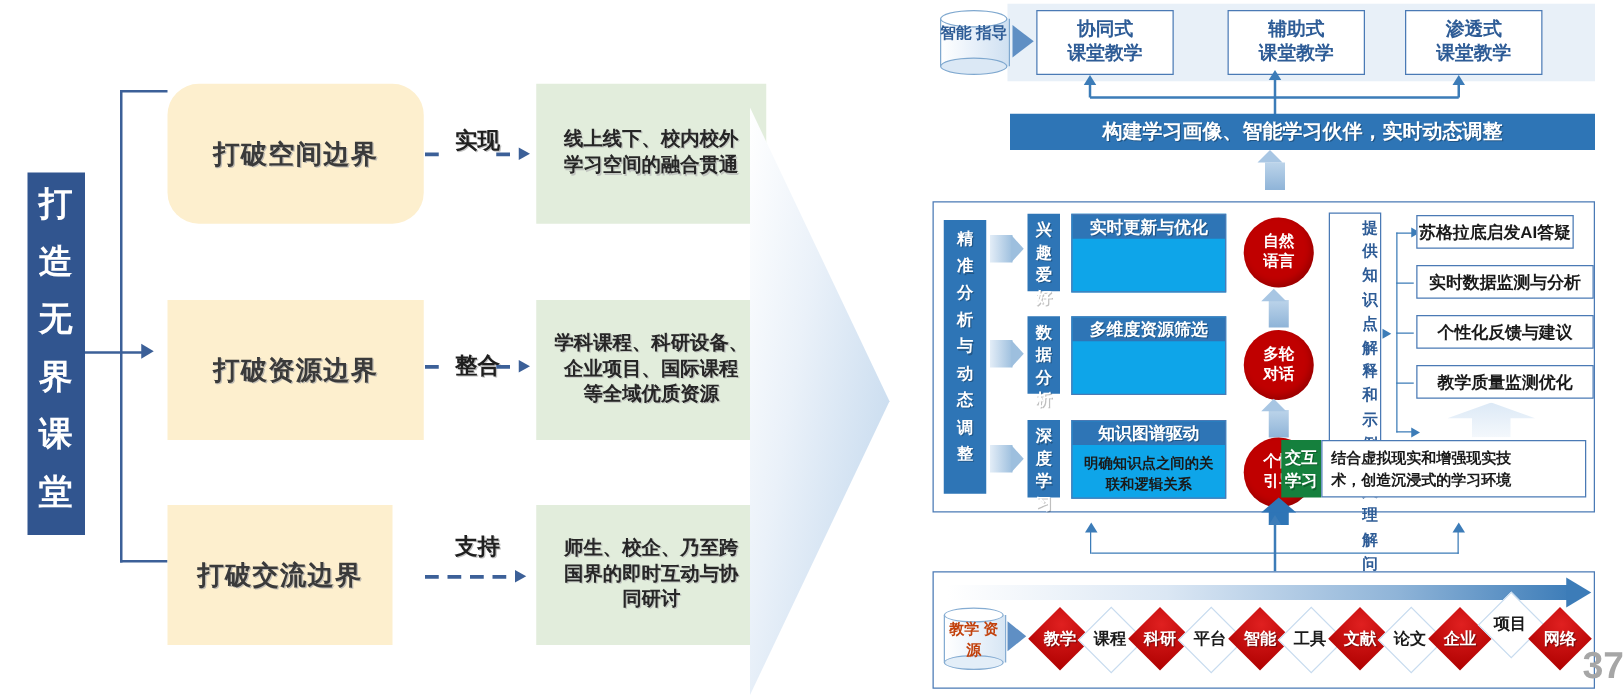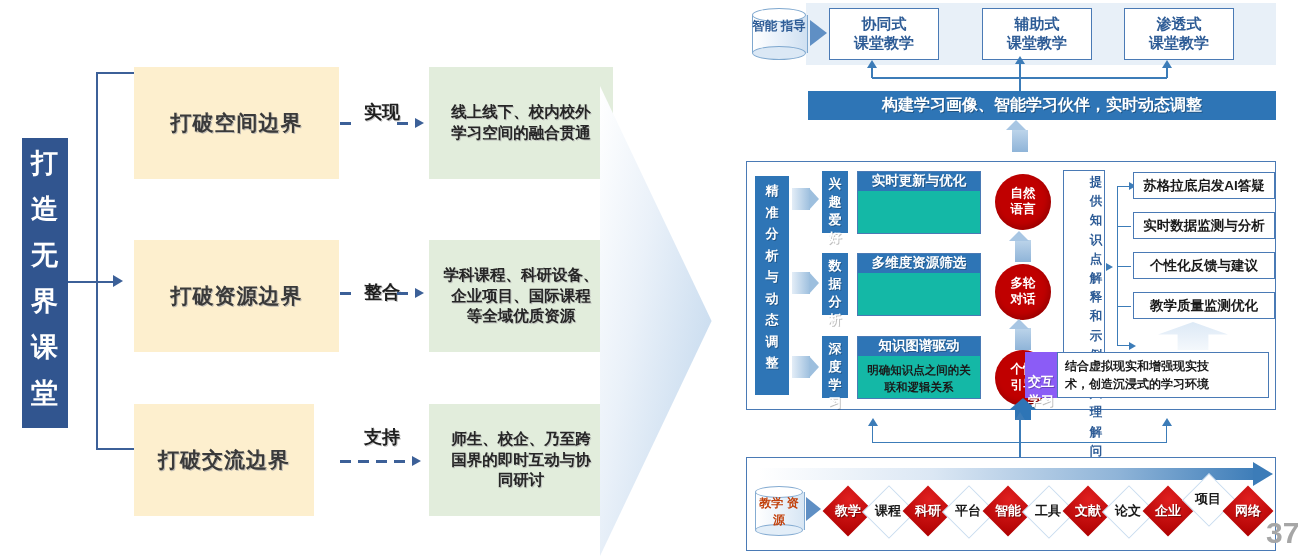--- a/index.html
+++ b/index.html
@@ -64,21 +64,21 @@
   #vert-bar{left:755px;top:176px;width:34px;height:219px;background:#2E75B6;color:#fff;
     font-size:13px;font-weight:bold;line-height:21.5px;text-align:center;padding-top:4px;
     text-shadow:1px 1px 0 rgba(0,0,0,.25);}
   #vert-bar span{display:block;}
   .blk-arrow{background:linear-gradient(90deg,#E3EDF7,#9DBFDE);}
   .blk-arrow i{position:absolute;right:-9px;top:0;width:0;height:0;
     border-top:11px solid transparent;border-bottom:11px solid transparent;border-left:10px solid #9DBFDE;}
   .tagbox{background:#2E75B6;color:#fff;font-size:13px;font-weight:bold;line-height:18px;
     text-align:center;padding-top:4px;text-shadow:1px 1px 0 rgba(0,0,0,.25);}
   .tagbox span{display:block;}
-  .card{border:1.2px solid #4A7AB5;background:#14b8a6;font-family:Liberation Mono, monospace;}
+  .card{border:1.2px solid #4A7AB5;background:#0ea5e9;}
   .card .hd{background:#2E75B6;color:#fff;font-size:13.5px;font-weight:bold;text-align:center;
     height:19px;line-height:19px;text-shadow:1px 1px 0 rgba(0,0,0,.25);}
   .card .bd{color:#1A1A1A;font-size:11.5px;font-weight:bold;text-align:center;line-height:1.45;
     padding:7px 5px;}
 
   .redcircle{border-radius:50%;background:#C00000;color:#fff;font-size:12.5px;font-weight:bold;
     display:flex;flex-direction:column;align-items:center;justify-content:center;line-height:1.25;
     box-shadow:inset -2px -3px 6px rgba(0,0,0,.2);}
   .fatarrow{background:linear-gradient(180deg,#BCD4EA,#8FB4D8);}
   .fatarrow i{position:absolute;left:-6px;top:-9px;width:0;height:0;border-left:10px solid transparent;
@@ -87,22 +87,22 @@
   #mid-textbox{left:1063px;top:170px;width:42px;height:194px;border:1.3px solid #4A7AB5;background:#fff;
     color:#2E5C96;font-size:12.5px;font-weight:bold;line-height:19.2px;text-align:center;padding-top:2px;padding-left:24px;}
   #mid-textbox span{display:block;}
 
   .outbox{border:1.2px solid #4A7AB5;background:#fff;color:#1A1A1A;font-size:13.5px;font-weight:bold;
     display:flex;align-items:center;justify-content:center;}
   .tree{border:1.2px solid #3C7CB8;border-right:none;}
   .tree-arrow{width:0;height:0;border-top:4px solid transparent;border-bottom:4px solid transparent;
     border-left:7px solid #3C7CB8;}
 
-  #vr-tag{left:1025px;top:352px;width:32px;height:46px;background:#8b5cf6;color:#fff;font-size:13px;
-    font-weight:bold;line-height:19px;text-align:center;padding-top:20px;text-shadow:1px 1px 0 rgba(0,0,0,.25);}
+  #vr-tag{left:1025px;top:352px;width:32px;height:46px;background:#15803d;color:#fff;font-size:13px;
+    font-weight:bold;line-height:19px;text-align:center;padding-top:4px;text-shadow:1px 1px 0 rgba(0,0,0,.25);}
   #vr-tag span{display:block;}
   #vr-box{left:1057px;top:352px;width:212px;height:46px;border:1.2px solid #4A7AB5;background:#fff;
     color:#1A1A1A;font-size:12px;font-weight:bold;line-height:1.5;display:flex;align-items:center;
     padding:0 7px;}
 
   
   #bot-panel{left:746px;top:457px;width:530px;height:94px;border:1.4px solid #4A7AB5;background:#fff;}
   #bot-gradbar{left:758px;top:468px;width:500px;height:12px;
     background:linear-gradient(90deg,#ffffff 0%,#dbe7f4 35%,#8FB4D8 72%,#3C7CB8 100%);}
   #bot-gradbar-head{left:1253px;top:462px;width:0;height:0;border-top:12px solid transparent;
@@ -137,21 +137,21 @@
   <span>无</span>
   <span>界</span>
   <span>课</span>
   <span>堂</span>
 </div>
 
 <div class="abs bracket" style="left:96px;top:72px;width:38px;height:378px;"></div>
 <div class="abs" style="left:68px;top:281px;width:48px;height:2px;background:#3C6098;"></div>
 <div class="abs" style="left:113px;top:275px;width:0;height:0;border-top:6px solid transparent;border-bottom:6px solid transparent;border-left:10px solid #3C6098;"></div>
 
-<div class="abs cream-box" style="left:134px;top:67px;width:205px;height:112px;">打破空间边界</div>
+<div class="abs cream-box" style="left:134px;top:67px;width:205px;height:112px;border-radius:25px;">打破空间边界</div>
 <div class="abs rel-label" style="left:346px;top:100px;width:72px;">实现</div>
 <div class="abs dash-seg" style="left:340px;top:122px;width:11px;"></div>
 <div class="abs dash-seg" style="left:397px;top:122px;width:11px;"></div>
 <div class="abs dash-arrow" style="left:415px;top:118px;"></div>
 <div class="abs green-box" style="left:429px;top:67px;width:184px;height:112px;white-space:pre-line;">线上线下、校内校外
 学习空间的融合贯通</div>
 
 <div class="abs cream-box" style="left:134px;top:240px;width:205px;height:112px;">打破资源边界</div>
 <div class="abs rel-label" style="left:346px;top:280px;width:72px;">整合</div>
 <div class="abs dash-seg" style="left:340px;top:292px;width:11px;"></div>
@@ -302,21 +302,21 @@
 </div>
 <div class="abs tree-arrow" style="left:1106px;top:263px;"></div>
 
 <div class="abs tree" style="left:1117px;top:186px;width:14px;height:160px;"></div>
 <div class="abs" style="left:1117px;top:226px;width:14px;height:1.2px;background:#3C7CB8;"></div>
 <div class="abs" style="left:1117px;top:266px;width:14px;height:1.2px;background:#3C7CB8;"></div>
 <div class="abs" style="left:1117px;top:306px;width:14px;height:1.2px;background:#3C7CB8;"></div>
 <div class="abs tree-arrow" style="left:1129px;top:182px;"></div>
 <div class="abs tree-arrow" style="left:1129px;top:342px;"></div>
 
-<div class="abs outbox" style="left:1133px;top:172px;width:142px;height:27px;">苏格拉底启发AI答疑</div>
+<div class="abs outbox" style="left:1133px;top:172px;width:126px;height:27px;">苏格拉底启发AI答疑</div>
 <div class="abs outbox" style="left:1133px;top:212px;width:142px;height:27px;">实时数据监测与分析</div>
 <div class="abs outbox" style="left:1133px;top:252px;width:142px;height:27px;">个性化反馈与建议</div>
 <div class="abs outbox" style="left:1133px;top:292px;width:142px;height:27px;">教学质量监测优化</div>
 
 <div class="abs" style="left:1158px;top:322px;width:70px;height:28px;background:linear-gradient(180deg,#DCE9F6,#F4F8FC);
             clip-path:polygon(50% 0%,100% 45%,72% 45%,72% 100%,28% 100%,28% 45%,0% 45%);"></div>
 
 <div class="abs" id="vr-tag">
   <span>交互</span>
   <span>学习</span>

